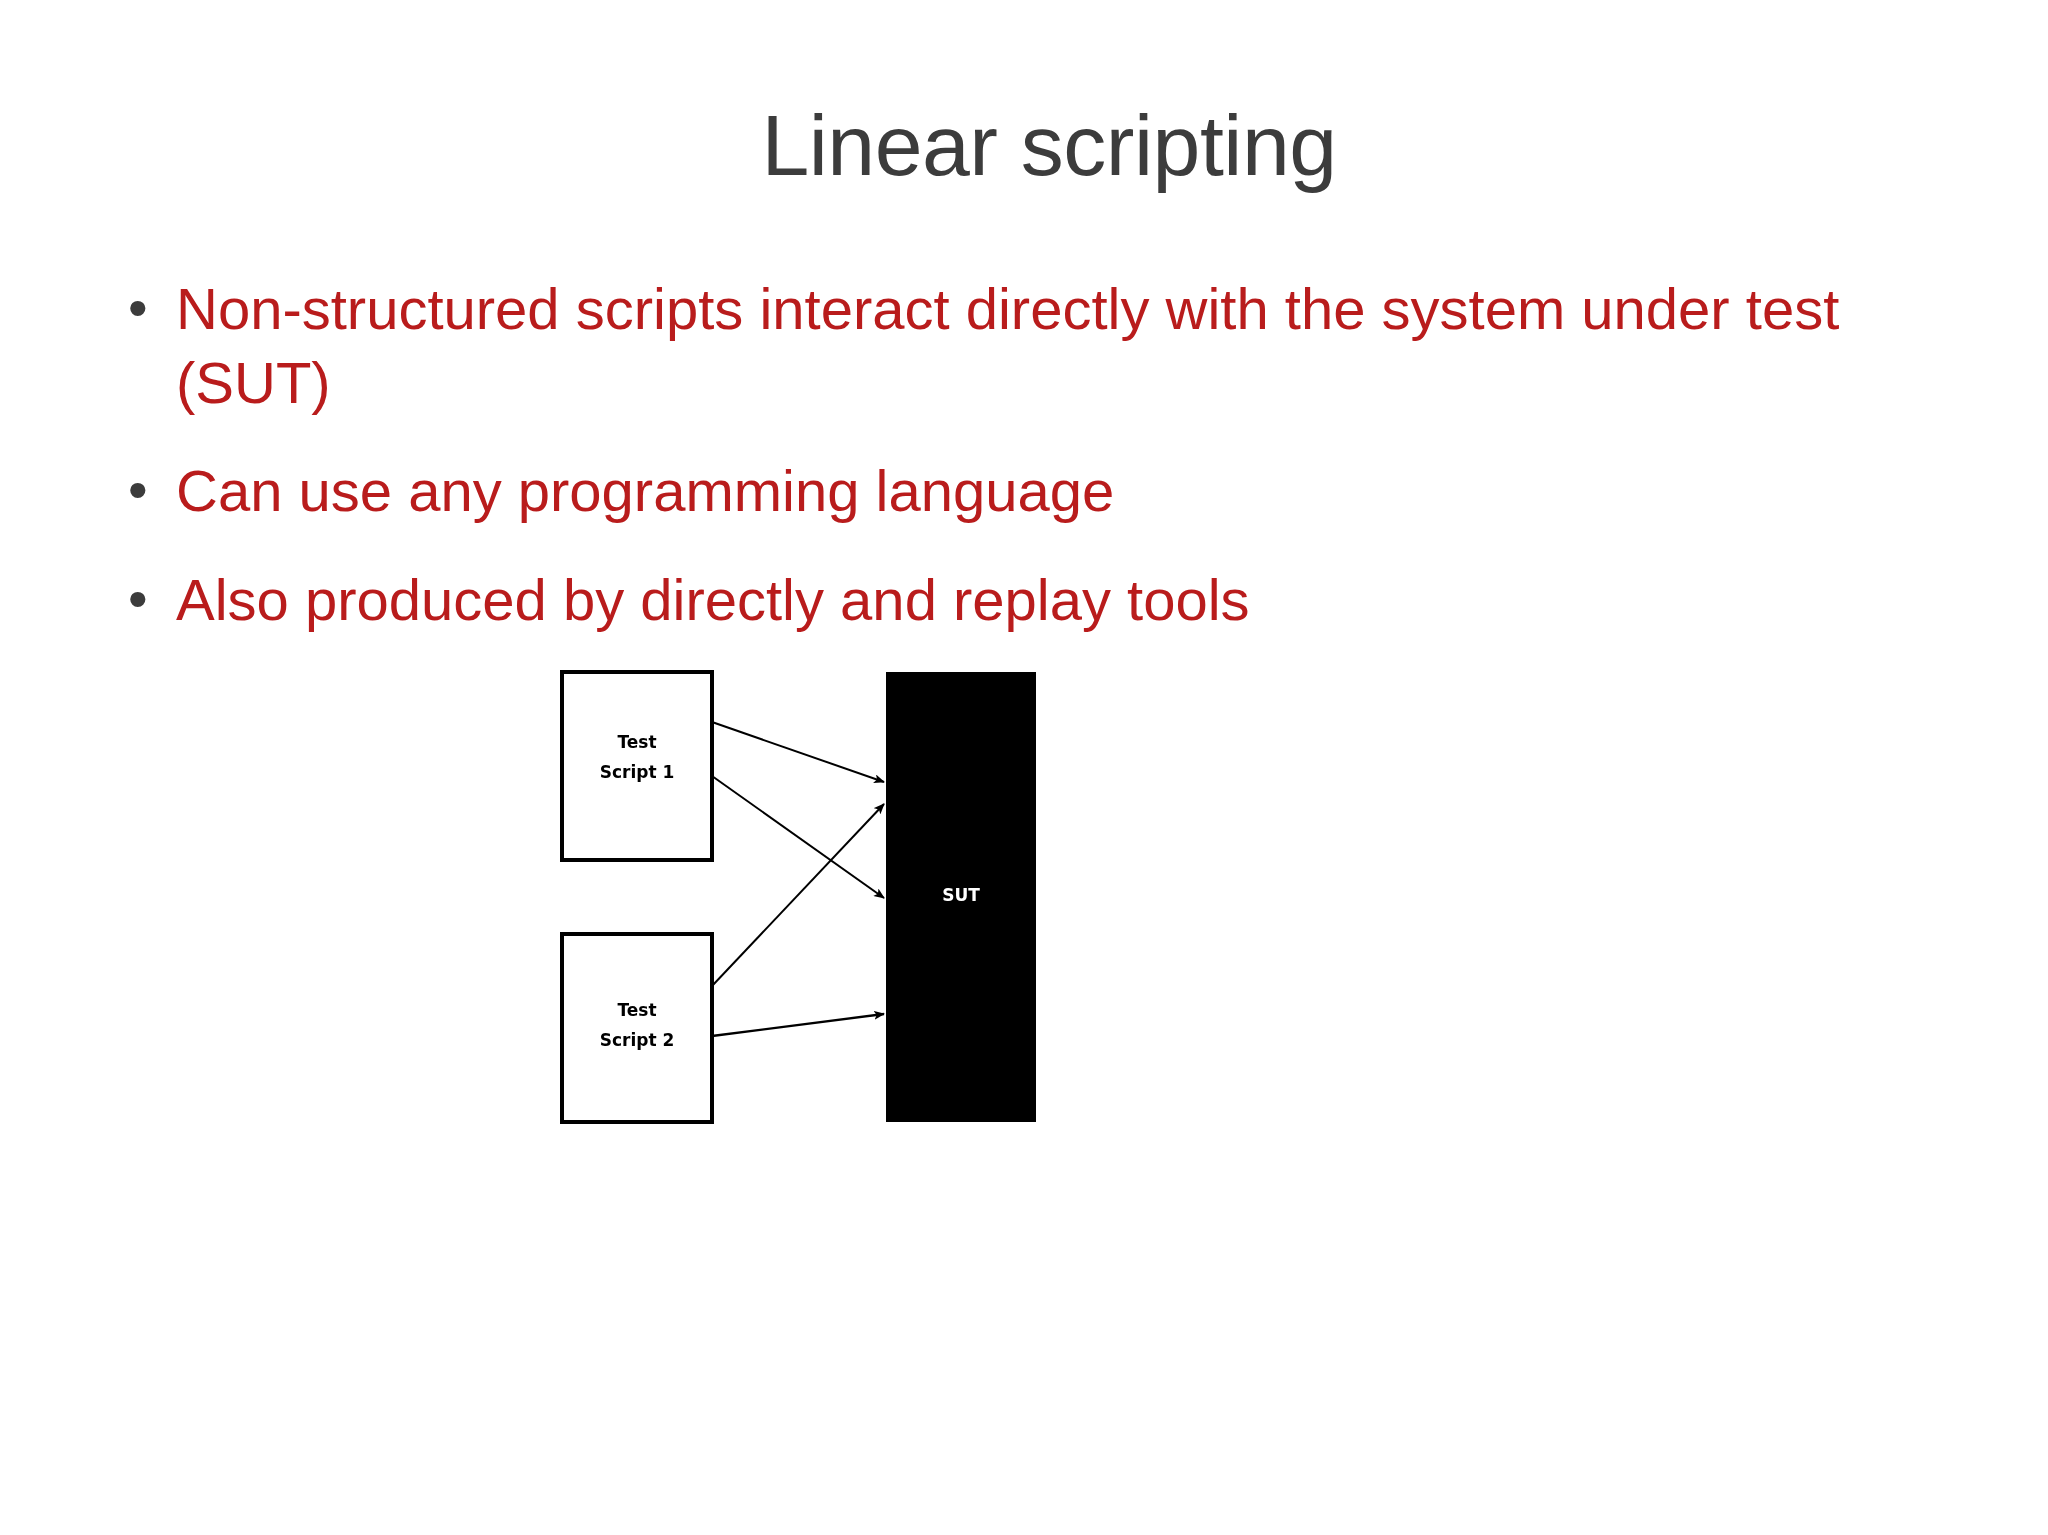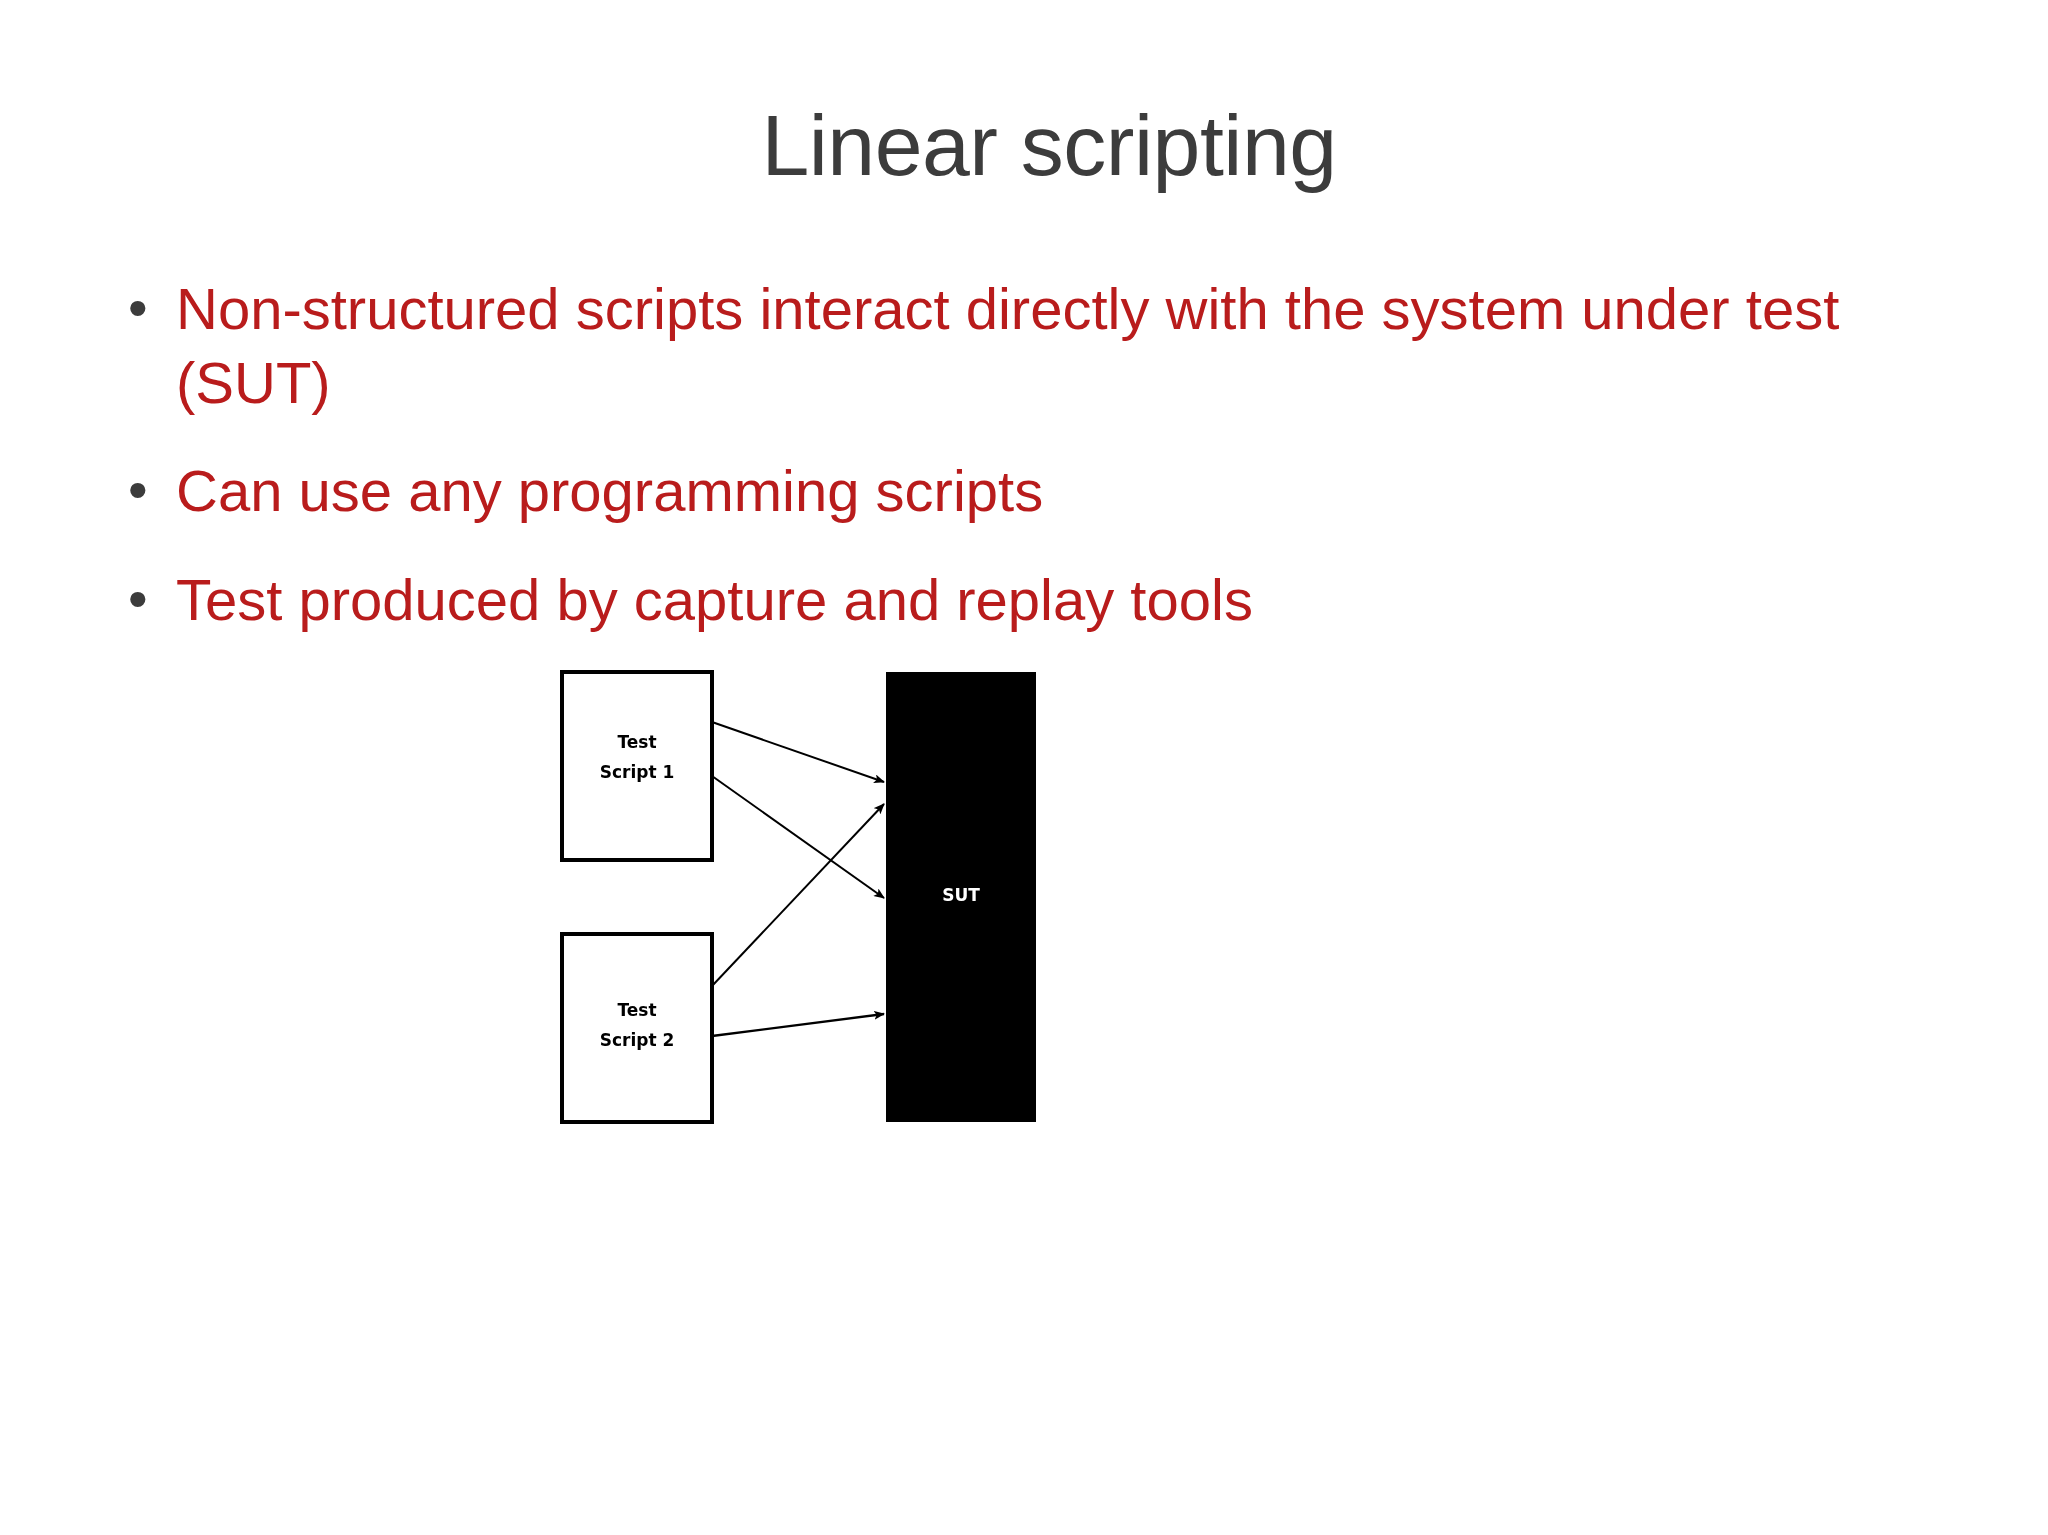--- a/index.html
+++ b/index.html
@@ -103,26 +103,26 @@
 
   <div class="bullets">
 
     <div class="bullet-row">
       <span class="bullet-dot">•</span>
       <span class="bullet-text">Non-structured scripts interact directly with the system under test (SUT)</span>
     </div>
 
     <div class="bullet-row">
       <span class="bullet-dot">•</span>
-      <span class="bullet-text">Can use any programming scripts</span>
+      <span class="bullet-text">Can use any programming language</span>
     </div>
 
     <div class="bullet-row">
       <span class="bullet-dot">•</span>
-      <span class="bullet-text">Test produced by capture and replay tools</span>
+      <span class="bullet-text">Also produced by directly and replay tools</span>
     </div>
 
   </div>
 
   <div class="diagram">
     <svg viewBox="0 0 500 470" xmlns="http://www.w3.org/2000/svg">
       <defs>
         <marker id="arrowhead" markerWidth="11" markerHeight="9" refX="10" refY="4.5" orient="auto" markerUnits="userSpaceOnUse">
           <path d="M0,0 L11,4.5 L0,9 L2.6,4.5 Z" fill="#000000"></path>
         </marker>

